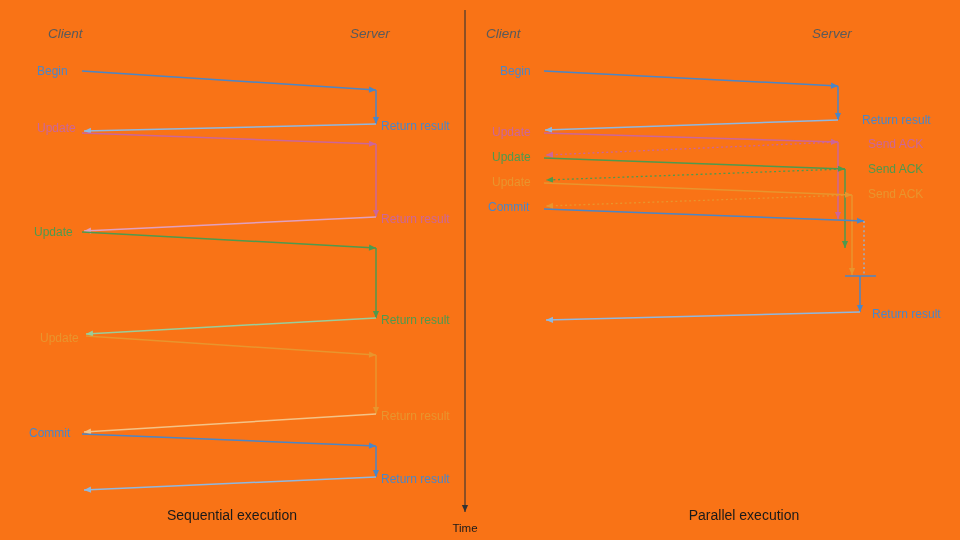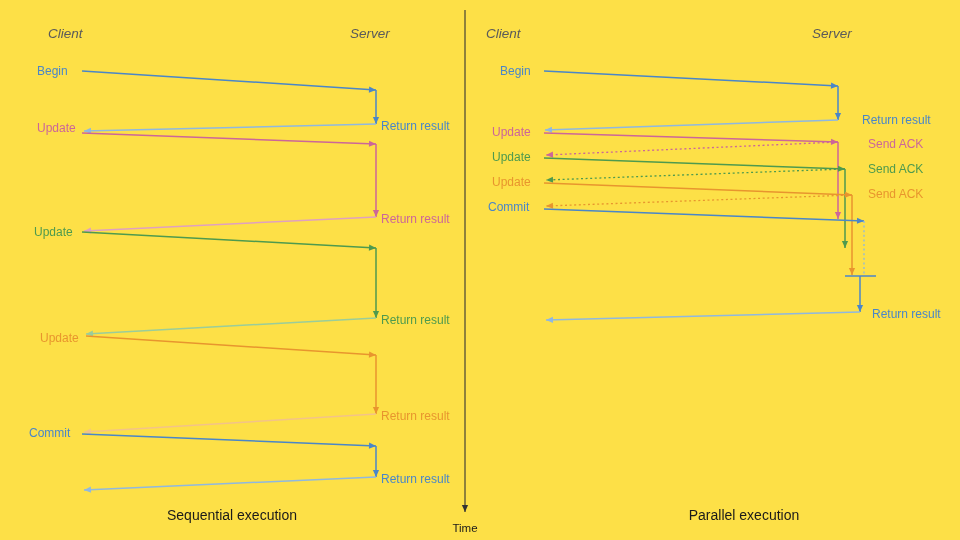--- a/index.html
+++ b/index.html
@@ -4,21 +4,21 @@
 <style>
   html, body {
     margin: 0;
     padding: 0;
     background: #ffffff;
   }
   #root {
     position: relative;
     width: 960px;
     height: 540px;
-    background: #fde047;
+    background: #f97316;
     overflow: hidden;
     font-family: "Liberation Sans", sans-serif;
   }
   svg#diagram {
     position: absolute;
     left: 0;
     top: 0;
     width: 960px;
     height: 540px;
   }

